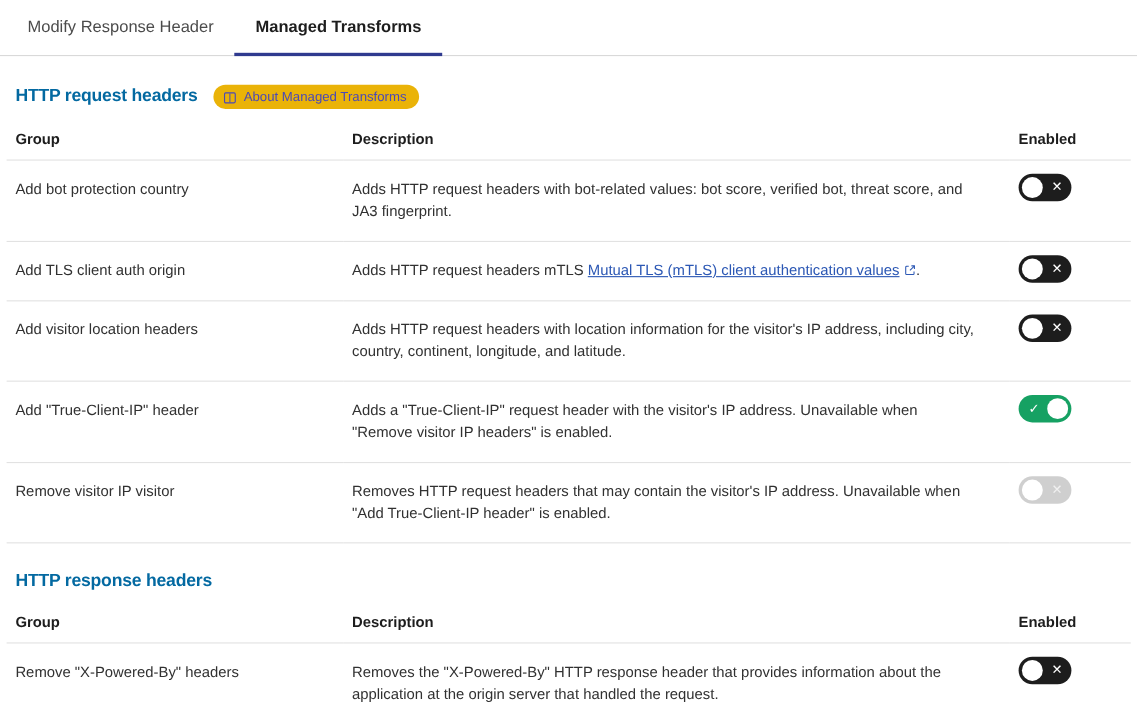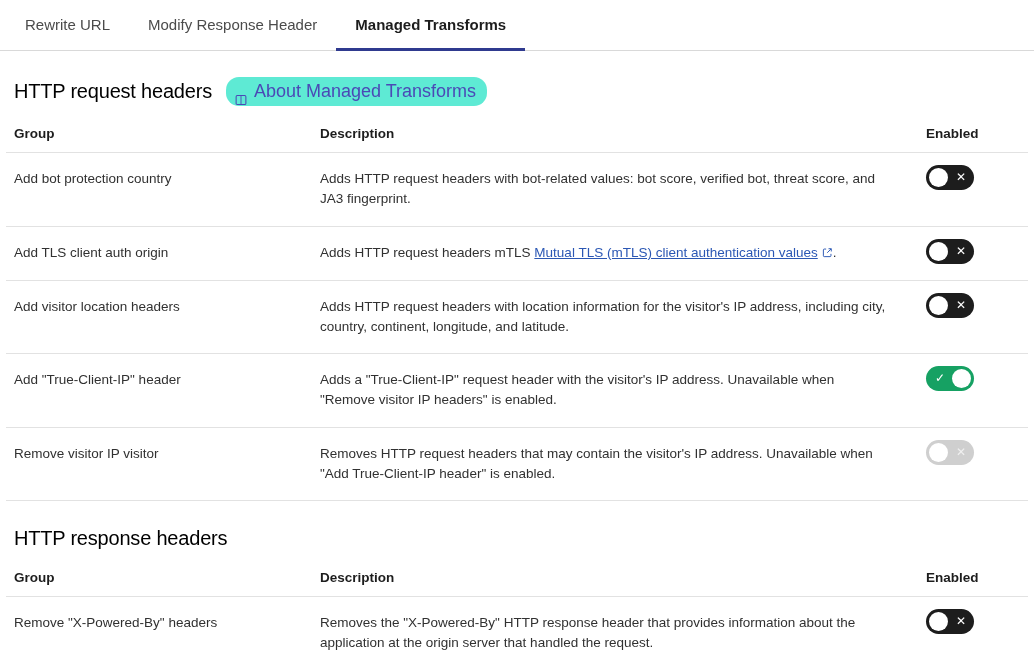--- a/index.html
+++ b/index.html
@@ -41,33 +41,33 @@
 
   
   .section { padding: 0 6px; }
   .section-head {
     display: flex;
     align-items: center;
     gap: 14px;
     padding: 26px 8px 14px 8px;
   }
   .section-title {
-    font-size: 20px;
-    font-weight: normal;
-    color: #000000;
+    font-size: 16px;
+    font-weight: bold;
+    color: #0369a1;
     letter-spacing: -0.2px;
   }
   .about-pill {
     display: inline-flex;
     align-items: flex-end;
     gap: 7px;
-    background: #5eead4;
+    background: #eab308;
     border-radius: 13px;
     padding: 4px 11px 4px 9px;
-    font-size: 18px;
+    font-size: 12px;
     color: #4b49b6;
     cursor: pointer;
     white-space: nowrap;
   }
   .about-pill .bookicon {
     width: 12px; height: 12px;
     display: inline-block;
   }
 
   
@@ -147,23 +147,20 @@
   .toggle.disabled {
     background: #cfcfcf;
     cursor: default;
   }
   .toggle.disabled .mark { color: #f0f0f0; }
 </style>
 </head>
 <body>
 
 <div class="tabbar" id="tabbar">
-    <div class="tab">
-      <span>Rewrite URL</span>
-    </div>
     <div class="tab">
       <span>Modify Response Header</span>
     </div>
     <div class="tab active">
       <span>Managed Transforms</span>
     </div>
   </div>
 
 <div class="section" id="sections">
     <div>

